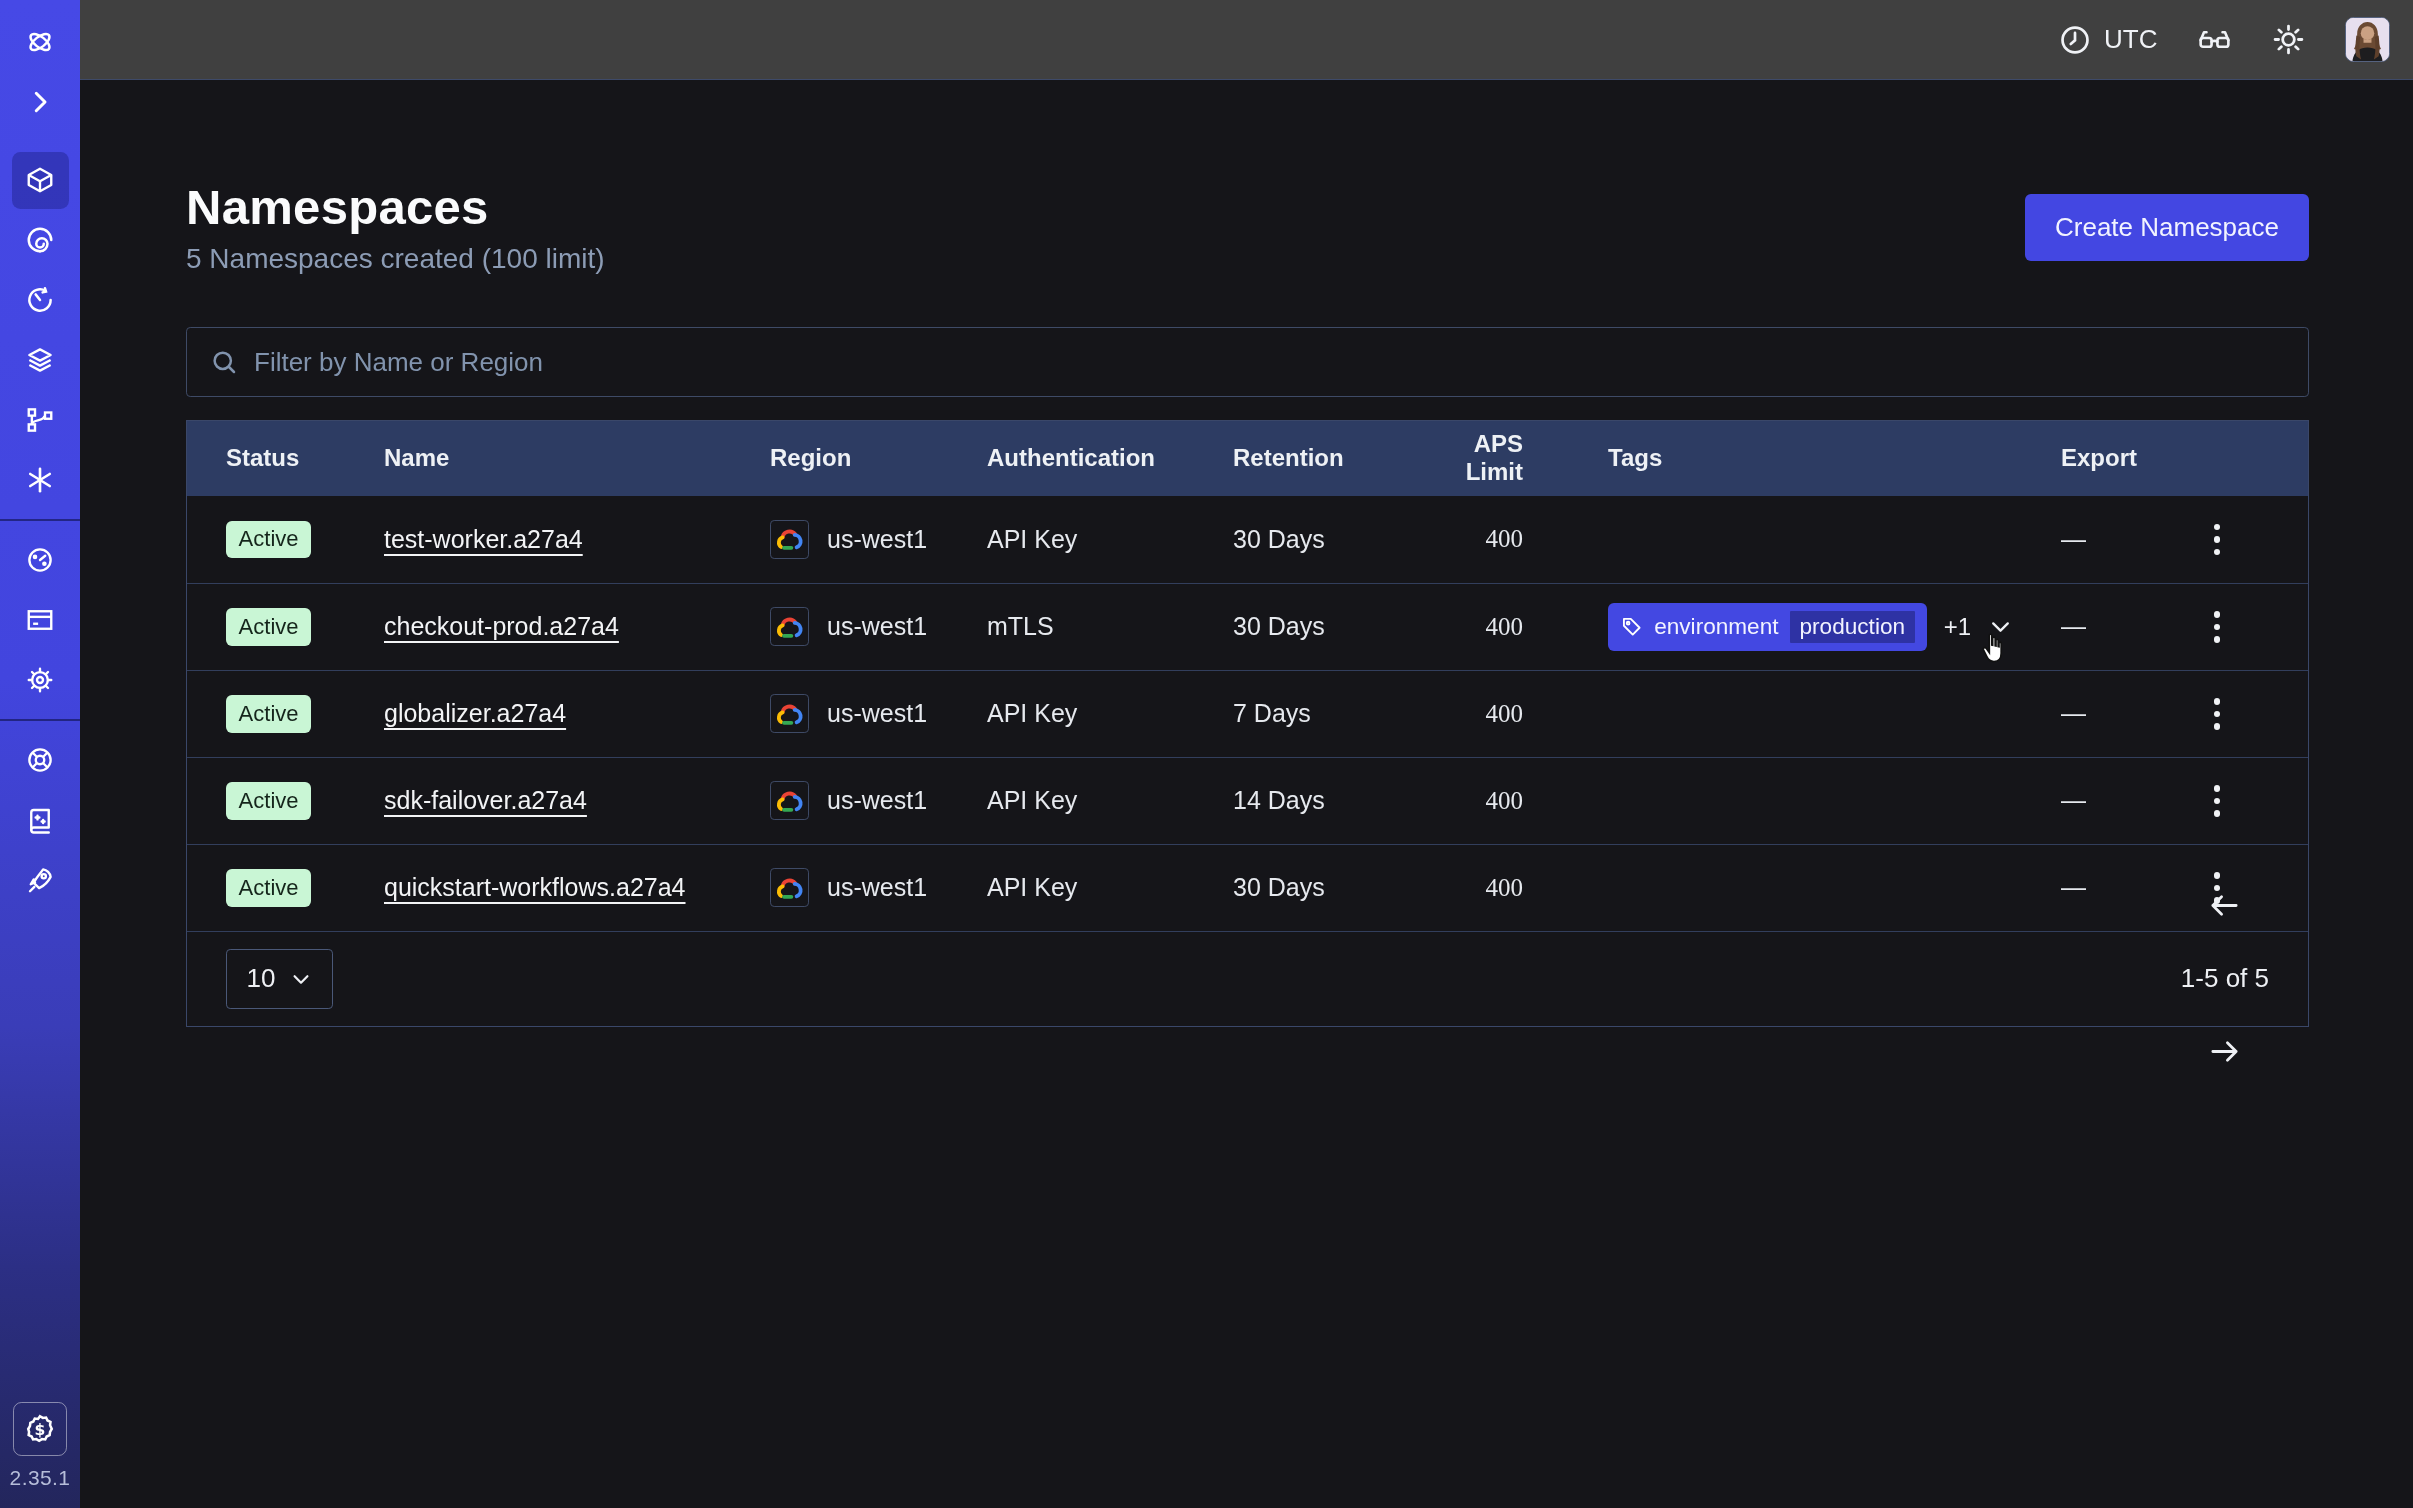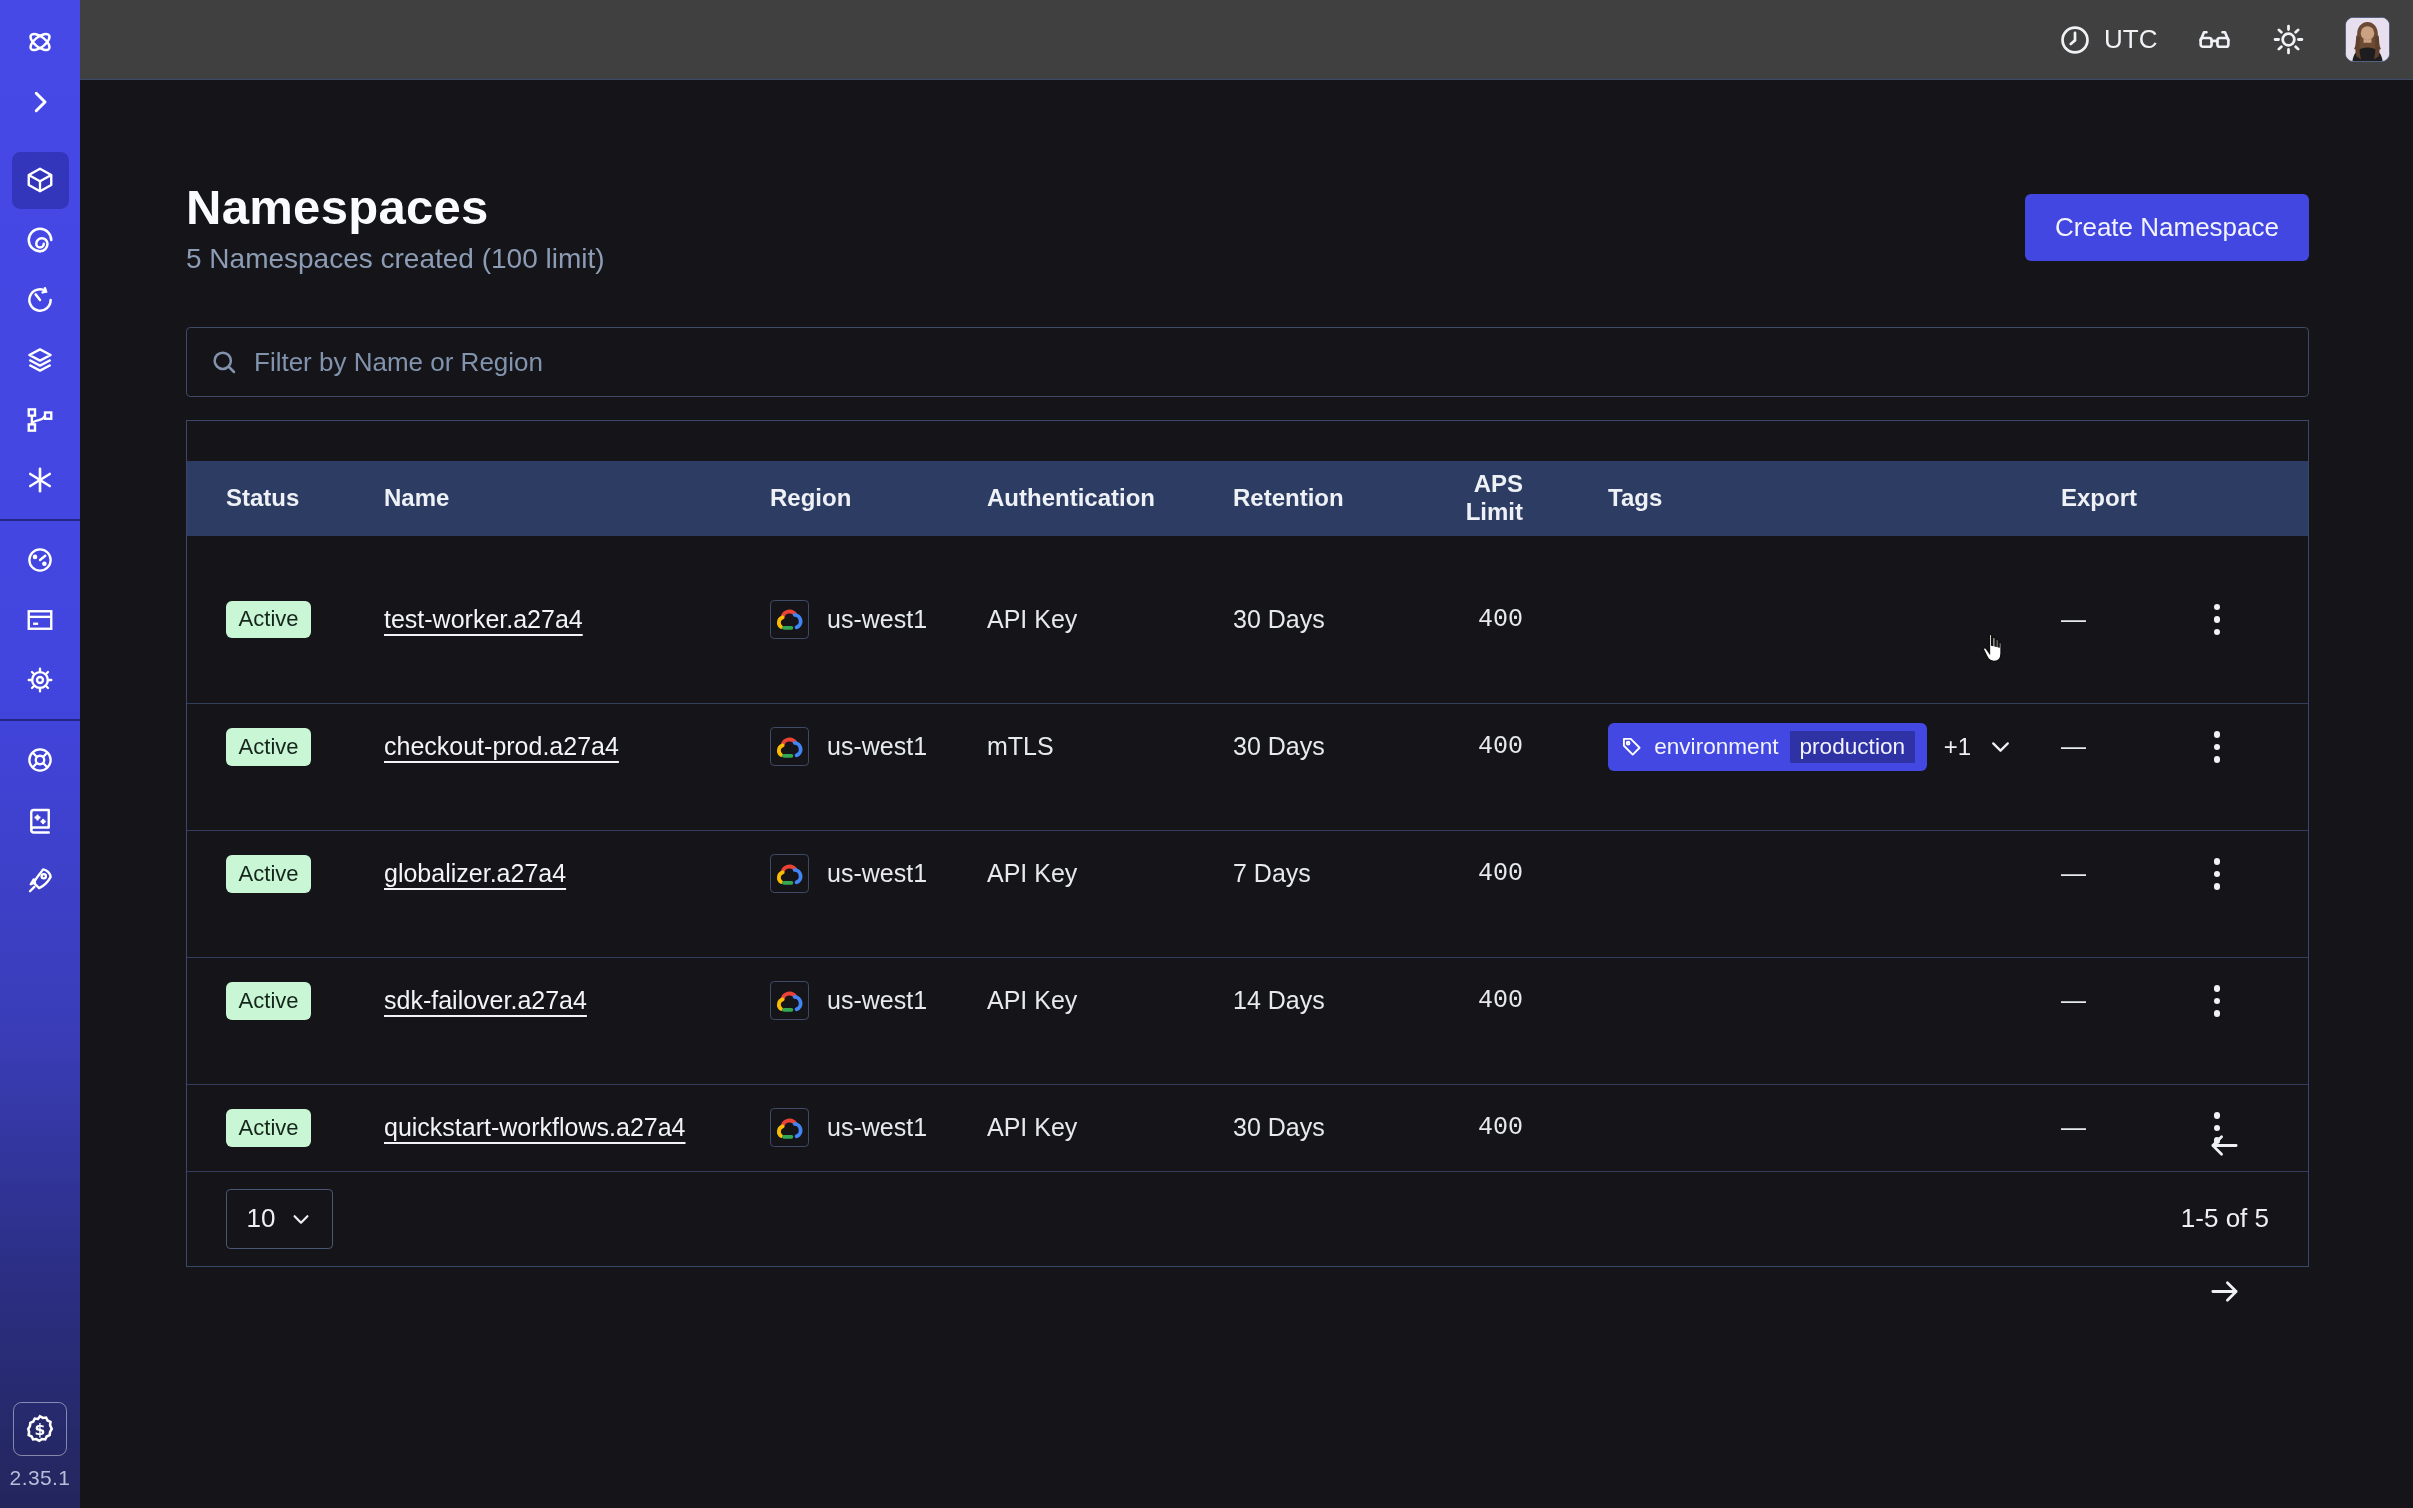--- a/index.html
+++ b/index.html
@@ -3,21 +3,21 @@
 <meta charset="utf-8">
 <style>
   * { box-sizing: border-box; margin: 0; padding: 0; }
   html,body { width:2413px; height:1508px; overflow:hidden; }
   body {
     background:#151519;
     font-family:"Liberation Sans","DejaVu Sans",sans-serif;
     color:#e6e9ee;
     position:relative;
   }
-  .mono { font-family:Liberation Mono, monospace; }
+  .mono { font-family:Liberation Serif, serif; }
 
   
   .sidebar {
     position:absolute; left:0; top:0; width:80px; height:1508px;
     background:linear-gradient(180deg,#4649e6 0%,#4245de 45%,#3a3db8 68%,#2c2f85 84%,#23265c 100%);
     display:flex; flex-direction:column; align-items:center; z-index:5;
   }
   .side-slot { width:80px; height:60px; display:flex; align-items:center; justify-content:center; position:relative; cursor:pointer; }
   .side-slot svg { width:30px; height:30px; }
   .side-slot.active::before {
@@ -70,21 +70,21 @@
     flex:1; background:transparent; border:none; outline:none; color:#dfe4ec;
     font-size:26px; font-family:inherit;
   }
   .filter-input::placeholder { color:#8193ad; }
 
   
   .table { margin-top:22.6px; border:1.7px solid #3a4769; }
   .trow {
     display:grid;
     grid-template-columns:158px 386px 217px 246px 194px 101px 469px 168px 1fr;
-    align-items:center; padding:0 39px;margin-top:40px;
+    align-items:center; padding:0 39px;
   }
   .thead { background:#2d3c63; height:75px; font-size:24px; font-weight:600; color:#eef1f5; }
   .tbody-row { height:87px; border-top:1.7px solid #323e5c; font-size:25px; background:transparent; }
   .tbody-row:first-child { border-top:none; }
   .cell-aps, .th-aps { text-align:right; padding-right:5px; }
   .cell-tags, .th-tags { padding-left:80px; }
   .cell-export, .th-export { padding-left:64px; }
   .cell-kebab { display:flex; justify-content:center; }
 
   .badge {

